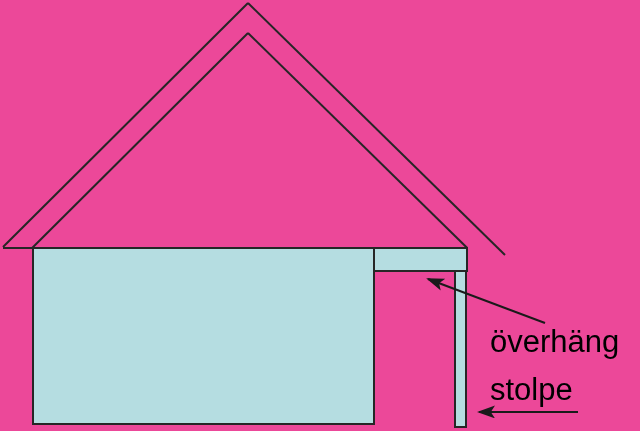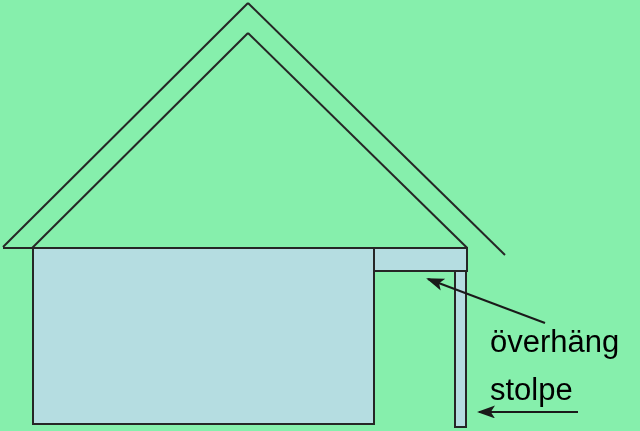--- a/index.html
+++ b/index.html
@@ -33,21 +33,21 @@
     font-size: 31px;
     font-weight: 400;
     fill: #000000;
     dominant-baseline: alphabetic;
     letter-spacing: 0px;
   }
 </style>
 </head>
 <body>
 
-<div id="diagram-root" style="background: #86efac;">
+<div id="diagram-root" style="background: #ec4899;">
 
   <svg id="diagram-svg" viewBox="0 0 640 431" xmlns="http://www.w3.org/2000/svg">
 
     <defs>
       <marker id="arrow-head" markerWidth="9" markerHeight="9" refX="8" refY="3.2" orient="auto" markerUnits="strokeWidth">
         <path d="M 0 0 L 9 3.2 L 0 6.4 L 2.1 3.2 Z" fill="#1a1a1a"></path>
       </marker>
     </defs>
 
     <g>

